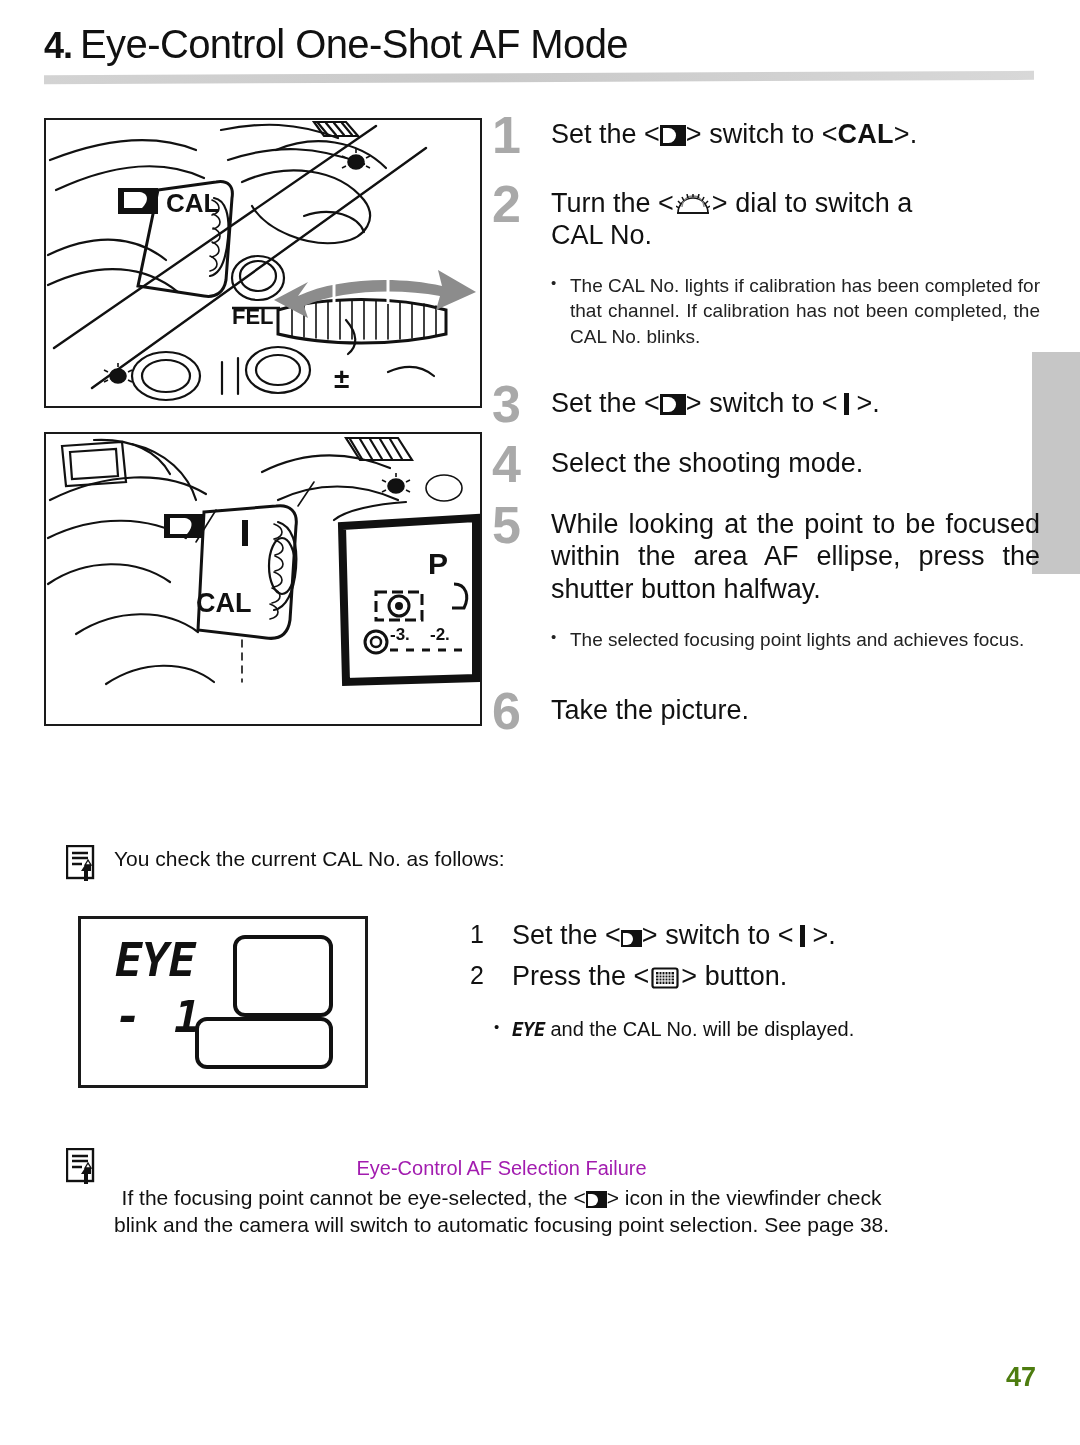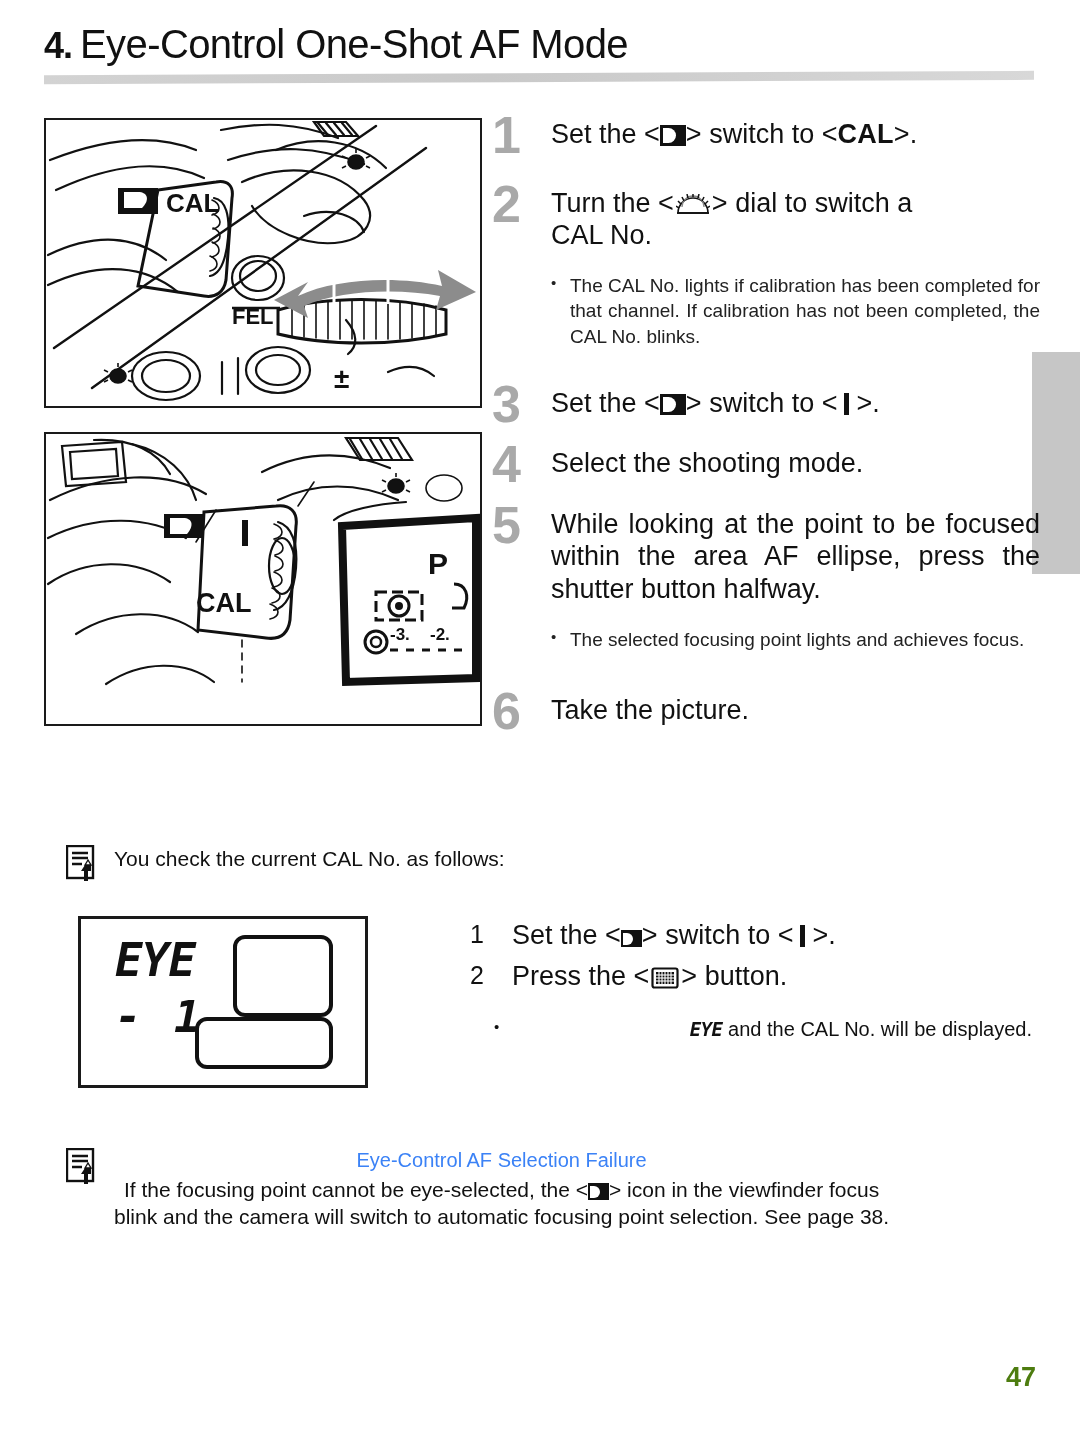--- a/index.html
+++ b/index.html
@@ -149,21 +149,22 @@
   .note-icon {
     flex: 0 0 auto;
     width: 34px; height: 38px;
     position: relative;
   }
   #note-cal { left: 66px; top: 845px; width: 960px; }
   #note-failure { left: 66px; top: 1148px; width: 960px; }
   .note-title {
     font-size: 20px;
     line-height: 1.25;
-    color: #3b82f6;
+    color: #a21caf;
+    margin-top: 8px;
   }
   .note-line {
     font-size: 21px;
     line-height: 1.3;
     color: #111;
   }
 
   
   #lcd-figure {
     position: absolute;
@@ -220,21 +221,20 @@
     font-size: 27px;
     line-height: 1.15;
     color: #111;
   }
   #lcd-bullet {
     position: absolute;
     left: 512px; top: 1018px;
     width: 520px;
     font-size: 20px;
     color: #111;
-    text-align: right;
   }
   #lcd-bullet::before {
     content: "\2022";
     position: absolute;
     left: -18px; top: 0;
     font-size: 15px;
   }
   .lcd-inline {
     font-family: "DejaVu Sans Mono", monospace;
     font-style: italic;
@@ -564,19 +564,19 @@
     <svg width="34" height="38" viewBox="0 0 34 38">
       <rect x="1" y="1" width="26" height="32" fill="#fff" stroke="#111" stroke-width="2.4"></rect>
       <path d="M6 8 L22 8 M6 13 L22 13 M6 19 L16 19" stroke="#111" stroke-width="2.6"></path>
       <path d="M19 20 L25 20 L25 26 L22 26 L22 36 L18 36 L18 26 L15 26 Z" fill="#111"></path>
       <path d="M19 20 L22 15 L25 20 Z" fill="#fff" stroke="#111" stroke-width="1.4"></path>
     </svg>
   </div>
   <div class="note-body">
     <div class="note-title">Eye-Control AF Selection Failure</div>
     <div class="note-line" style="margin-top:3px;">
-      <span>If the focusing point cannot be eye-selected, the </span><span class="ang">&lt;</span><span class="ic ic-eye small"></span><span class="ang">&gt;</span><span> icon in the viewfinder focus</span>
+      <span>If the focusing point cannot be eye-selected, the </span><span class="ang">&lt;</span><span class="ic ic-eye small"></span><span class="ang">&gt;</span><span> icon in the viewfinder check</span>
     </div>
     <div class="note-line">blink and the camera will switch to automatic focusing point selection. See page 38.</div>
   </div>
 </div>
 
 <div id="page-number">47</div>
 
 </body></html>

